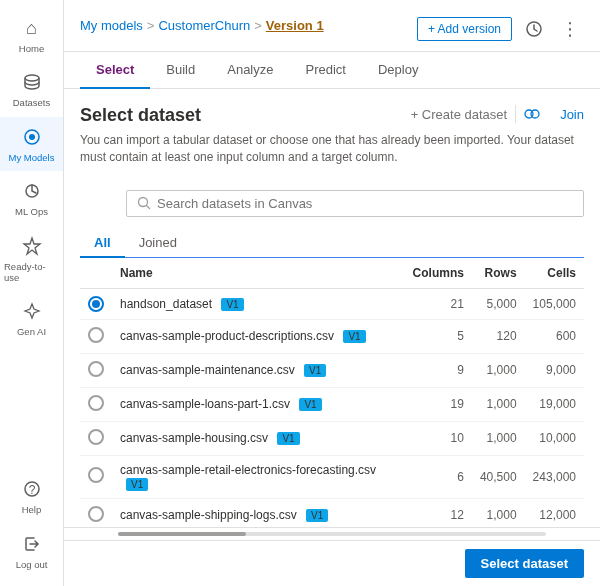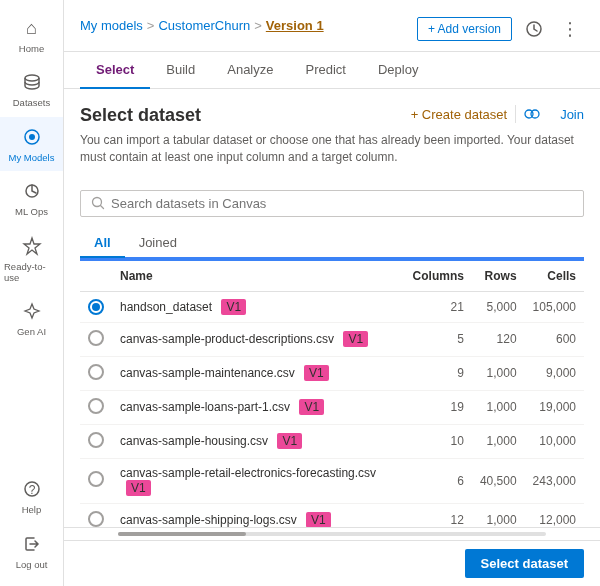--- a/index.html
+++ b/index.html
@@ -105,64 +105,65 @@
       padding: 16px 16px 0 16px;
       overflow: hidden;
       display: flex;
       flex-direction: column;
     }
     .content-header { display: flex; justify-content: space-between; align-items: flex-start; margin-bottom: 6px; }
     .page-title { font-size: 18px; font-weight: 600; color: #323130; }
     .header-actions { display: flex; align-items: center; gap: 8px; }
     .btn-create-dataset {
       display: flex; align-items: flex-end; gap: 4px;
-      color: #a16207; background: none; border: none; cursor: pointer; font-size: 13px;
+      color: #737373; background: none; border: none; cursor: pointer; font-size: 13px;
     }
     .btn-join {
       display: flex; align-items: center; gap: 20px;
       color: #0078d4; background: none; border: none; cursor: pointer; font-size: 13px;
     }
     .divider-v { width: 1px; height: 18px; background: #e0e0e0; }
     .description { font-size: 12px; color: #605e5c; margin-bottom: 24px; line-height: 1.4; }
 
     
     .search-wrap {
       display: flex; align-items: center;
       border: 1px solid #c8c6c4; border-radius: 2px;
       padding: 5px 10px; gap: 6px;
       margin-bottom: 12px;
       background: #fff;
+      margin-left: 46px;
     }
     .search-wrap input {
       border: none; outline: none; font-size: 13px; color: #323130; flex: 1; background: transparent;
     }
 
     
-    .sub-tabs { display: flex; border-bottom: 4px solid #3b82f6; margin-bottom: 0; }
+    .sub-tabs { display: flex; border-bottom: 1px solid #3b82f6; margin-bottom: 0; }
     .sub-tab {
       padding: 6px 14px; cursor: pointer; font-size: 13px; color: #605e5c;
       border-bottom: 2px solid transparent; margin-bottom: -1px;
     }
     .sub-tab.active { color: #0078d4; border-bottom: 2px solid #0078d4; font-weight: 600; }
 
     
     .table-wrap { flex: 1; overflow-y: auto; overflow-x: hidden; }
     table { width: 100%; border-collapse: collapse; }
     thead tr { border-bottom: 1px solid #e0e0e0; }
     th {
       text-align: left; font-size: 12px; font-weight: 600; color: #323130;
       padding: 8px 8px; white-space: nowrap;
     }
     th.num { text-align: right; }
     td { padding: 7px 8px; font-size: 12px; color: #323130; border-bottom: 1px solid #f3f2f1; }
     td.num { text-align: right; color: #605e5c; }
     .radio-col { width: 30px; }
     .v1-badge {
-      display: inline-block; background: #ec4899; border-radius: 2px;
-      font-size: 12px; padding: 1px 5px; color: #323130; margin-left: 6px;
+      display: inline-block; background: #0ea5e9; border-radius: 2px;
+      font-size: 10px; padding: 1px 5px; color: #323130; margin-left: 6px;
     }
     .radio-btn {
       width: 16px; height: 16px; border-radius: 50%; border: 2px solid #0078d4;
       display: inline-flex; align-items: center; justify-content: center;
       cursor: pointer;
     }
     .radio-btn.selected::after {
       content: ''; width: 8px; height: 8px; border-radius: 50%; background: #0078d4;
     }
     .radio-btn.empty { border-color: #a19f9d; }

